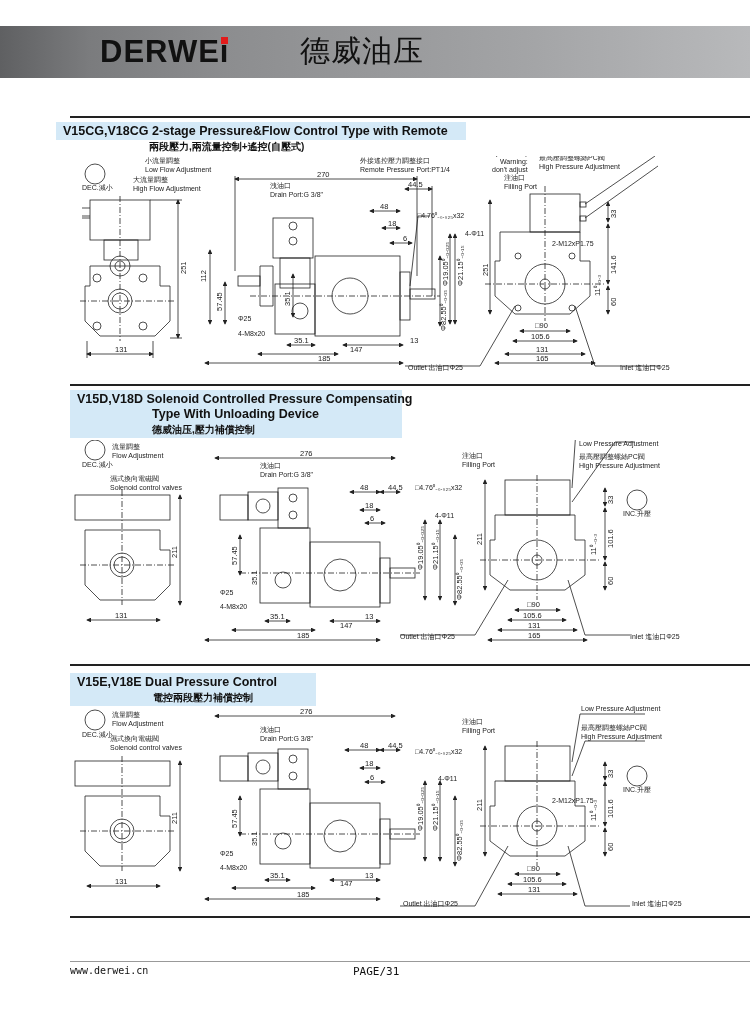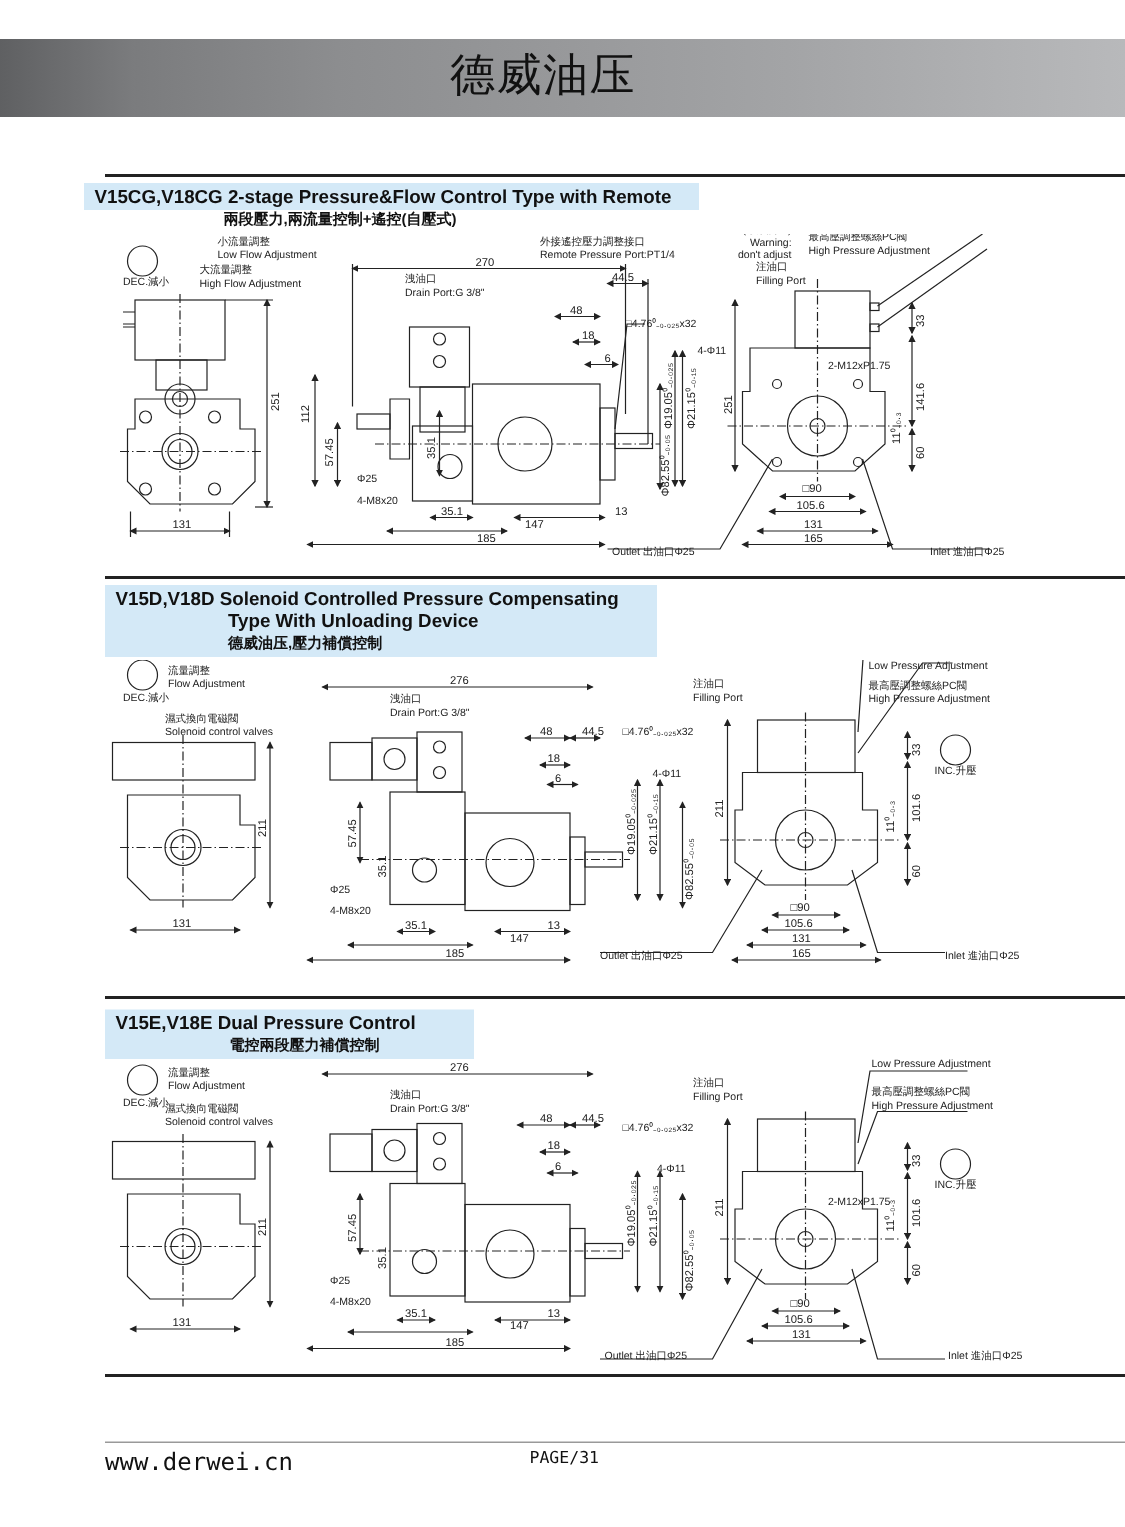--- a/index.html
+++ b/index.html
@@ -9,31 +9,32 @@
   .logo{position:absolute;left:100px;top:10px;font-family:"Liberation Sans",sans-serif;font-weight:bold;font-size:31px;letter-spacing:1px;color:#111;line-height:32px;}
   .logo .red{position:relative;display:inline-block;}
   .logo .dot{position:absolute;left:1px;top:1px;width:7px;height:7px;background:#e21b1b;}
   .cname{position:absolute;left:300px;top:8px;font-family:"DejaVu Serif",serif;font-size:30px;color:#111;line-height:34px;letter-spacing:1px;}
   .sec-rule{position:absolute;left:70px;width:680px;height:2px;background:#222;}
   .title-box{position:absolute;background:#d4e9f7;}
   .title-en{font-weight:bold;font-size:12.5px;line-height:15px;color:#111;white-space:nowrap;}
   .title-cn{font-weight:bold;font-size:10px;line-height:15px;color:#111;white-space:nowrap;}
   .drawing{position:absolute;}
   .footer-rule{position:absolute;left:70px;top:961px;width:680px;height:1px;background:#999;}
-  .footer-url{position:absolute;left:70px;top:965px;font-family:"DejaVu Sans Mono",monospace;font-size:16px;}
+  .footer-url{position:absolute;left:70px;top:965px;font-family:"DejaVu Sans Mono",monospace;font-size:10px;}
   .footer-page{position:absolute;left:353px;top:965px;font-family:"DejaVu Sans Mono",monospace;font-size:11px;}
   svg text{font-family:"Liberation Sans",sans-serif;fill:#222;}
   .lbl{font-size:7px;}
   .dim{font-size:7.5px;}
 </style>
 </head>
 <body>
 
 <div class="header">
   <div class="swoosh"></div>
+  <div class="logo"><span>DERWE</span><span class="red"><span class="dot"></span><span>i</span></span></div>
   <div class="cname">德威油压</div>
 </div>
 
 <div class="sec-rule" style="top:116px;"></div>
 <div class="title-box" style="left:56px;top:122px;width:410px;height:18px;">
   <div class="title-en" style="position:absolute;left:7px;top:2px;">V15CG,V18CG 2-stage Pressure&amp;Flow Control Type with Remote</div>
   <div class="title-cn" style="position:absolute;left:93px;top:17px;">兩段壓力,兩流量控制+遙控(自壓式)</div>
 </div>
 
 <svg class="drawing" style="left:60px;top:156px;" width="690" height="224">
@@ -178,21 +179,21 @@
   <text class="dim" transform="translate(556,118) rotate(-90)">141.6</text>
   <text class="dim" transform="translate(540,140) rotate(-90)">11⁰₋₀.₃</text>
   <text class="dim" transform="translate(556,150) rotate(-90)">60</text>
   <text class="dim" x="475" y="172">□90</text>
   <text class="dim" x="471" y="183">105.6</text>
   <text class="dim" x="476" y="196">131</text>
   <text class="dim" x="476" y="205">165</text>
 </svg>
 
 <div class="sec-rule" style="top:384px;"></div>
-<div class="title-box" style="left:70px;top:390px;width:368px;height:48px;">
+<div class="title-box" style="left:70px;top:390px;width:332px;height:48px;">
   <div class="title-en" style="position:absolute;left:7px;top:2px;">V15D,V18D Solenoid Controlled Pressure Compensating</div>
   <div class="title-en" style="position:absolute;left:82px;top:17px;">Type With Unloading Device</div>
   <div class="title-cn" style="position:absolute;left:82px;top:32px;">德威油压,壓力補償控制</div>
 </div>
 
 <svg class="drawing" style="left:60px;top:440px;" width="690" height="210">
   <g stroke="#222" fill="none" stroke-width="0.8">
     <circle cx="35" cy="10" r="10"></circle>
     <circle cx="577" cy="60" r="10"></circle>
 

